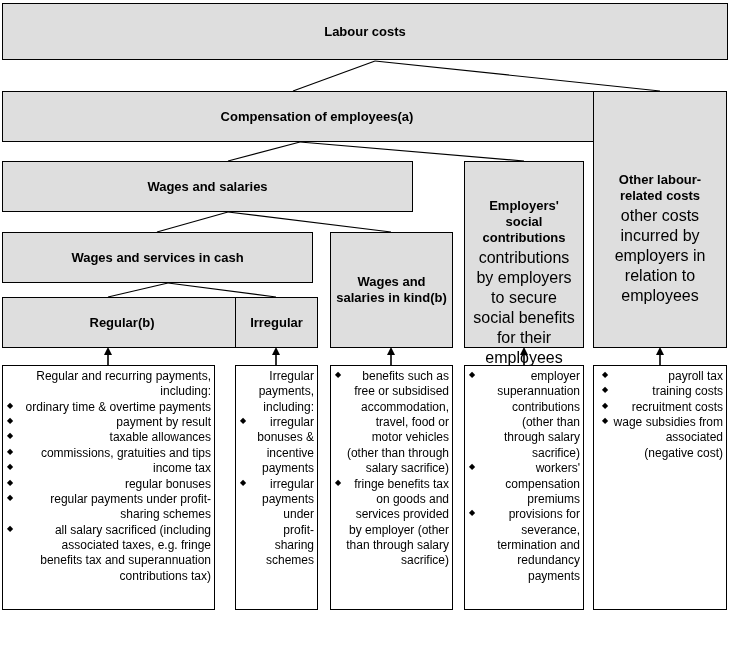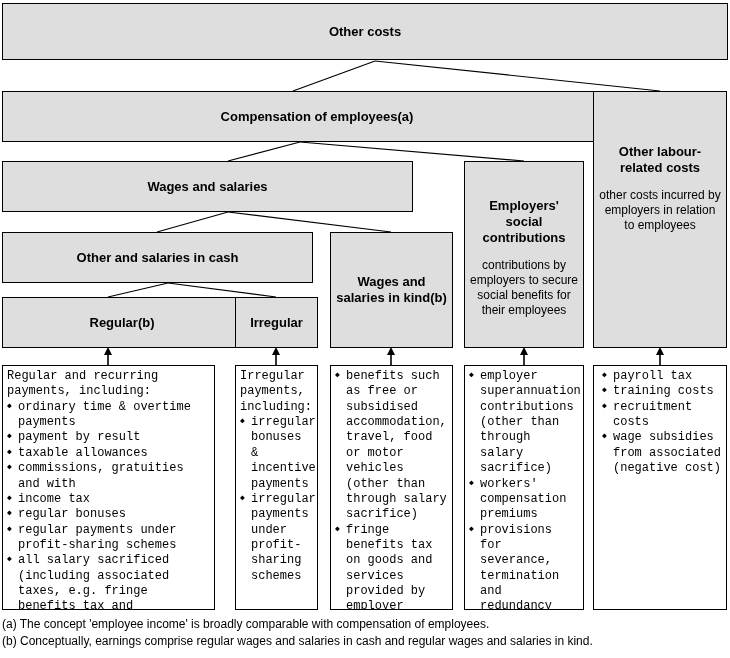--- a/index.html
+++ b/index.html
@@ -32,35 +32,34 @@
     line-height: 1.22;
     padding: 2px 4px;
   }
   .box.tall {
     align-items: flex-start;
     padding-top: 12px;
   }
   .box .sub {
     display: block;
     font-weight: normal;
-    font-size: 12px;
+    font-size: 16px;
     line-height: 1.25;
-    margin-top: 12px;
+    margin-top: 2px;
   }
   .listbox {
     position: absolute;
     box-sizing: border-box;
     border: 1px solid #000000;
     background: #ffffff;
     font-size: 12px;
     line-height: 1.28;
     padding: 3px 3px 3px 4px;
     overflow: hidden;
-    text-align: left;
-    font-family: Liberation Mono, monospace;
+    text-align: right;
   }
   .listbox .intro {
     display: block;
     margin: 0 0 0 0;
   }
   .listbox ul {
     list-style: none;
     margin: 0;
     padding: 0;
   }
@@ -94,68 +93,68 @@
     line-height: 1.45;
   }
   .notes div { white-space: nowrap; }
 </style>
 </head>
 <body>
 
 <div id="diagram">
 
   <div class="box" style="left:2px; top:3px; width:726px; height:57px;">
-    <span>Other costs</span>
+    <span>Labour costs</span>
   </div>
 
   <div class="box" style="left:2px; top:91px; width:630px; height:51px;">
     <span>Compensation of employees(a)</span>
   </div>
 
-  <div class="box tall" style="left:593px; top:91px; width:134px; height:257px; padding-top:52px;">
+  <div class="box tall" style="left:593px; top:91px; width:134px; height:257px; padding-top:80px;">
     <div>
       <span>Other labour-related costs</span>
       <span class="sub">other costs incurred by employers in relation to employees</span>
     </div>
   </div>
 
   <div class="box" style="left:2px; top:161px; width:411px; height:51px;">
     <span>Wages and salaries</span>
   </div>
 
   <div class="box tall" style="left:464px; top:161px; width:120px; height:187px; padding-top:36px;">
     <div>
       <span>Employers' social contributions</span>
       <span class="sub">contributions by employers to secure social benefits for their employees</span>
     </div>
   </div>
 
   <div class="box" style="left:2px; top:232px; width:311px; height:51px;">
-    <span>Other and salaries in cash</span>
+    <span>Wages and services in cash</span>
   </div>
 
   <div class="box" style="left:330px; top:232px; width:123px; height:116px;">
     <span>Wages and salaries in kind(b)</span>
   </div>
 
   <div class="box" style="left:2px; top:297px; width:240px; height:51px;">
     <span>Regular(b)</span>
   </div>
 
   <div class="box" style="left:235px; top:297px; width:83px; height:51px;">
     <span>Irregular</span>
   </div>
 
   <div class="listbox" style="left:2px; top:365px; width:213px; height:245px;">
     <span class="intro">Regular and recurring payments, including:</span>
     <ul>
       <li>ordinary time &amp; overtime payments</li>
       <li>payment by result</li>
       <li>taxable allowances</li>
-      <li>commissions, gratuities and with</li>
+      <li>commissions, gratuities and tips</li>
       <li>income tax</li>
       <li>regular bonuses</li>
       <li>regular payments under profit-sharing schemes</li>
       <li>all salary sacrificed (including associated taxes, e.g. fringe benefits tax and superannuation contributions tax)</li>
     </ul>
   </div>
 
   <div class="listbox" style="left:235px; top:365px; width:83px; height:245px;">
     <span class="intro">Irregular payments, including:</span>
     <ul>
@@ -214,18 +213,14 @@
 
     <g fill="#000000" stroke="none">
       <polygon points="108,347 104,355 112,355"></polygon>
       <polygon points="276,347 272,355 280,355"></polygon>
       <polygon points="391,347 387,355 395,355"></polygon>
       <polygon points="524,347 520,355 528,355"></polygon>
       <polygon points="660,347 656,355 664,355"></polygon>
     </g>
   </svg>
 
-  <div class="notes">
-    <div>(a) The concept 'employee income' is broadly comparable with compensation of employees.</div>
-    <div>(b) Conceptually, earnings comprise regular wages and salaries in cash and regular wages and salaries in kind.</div>
-  </div>
 
 </div>
 
 </body></html>

